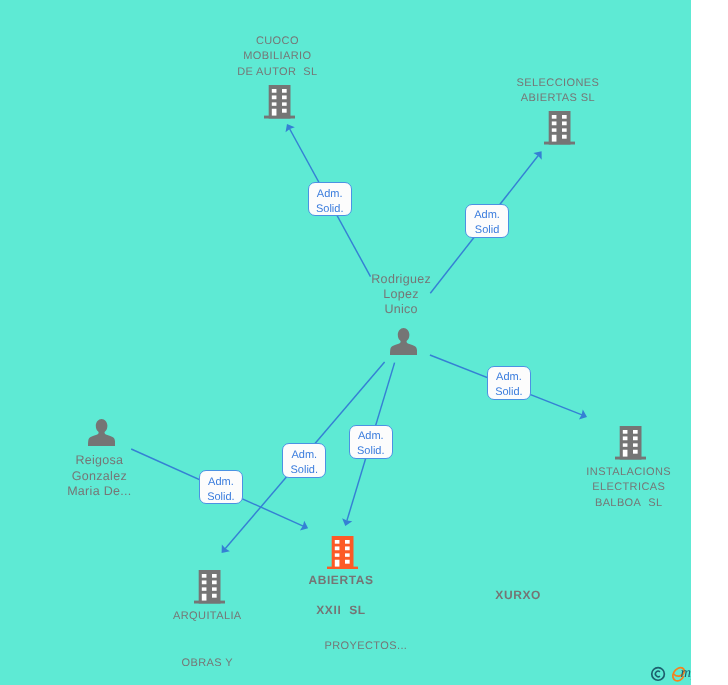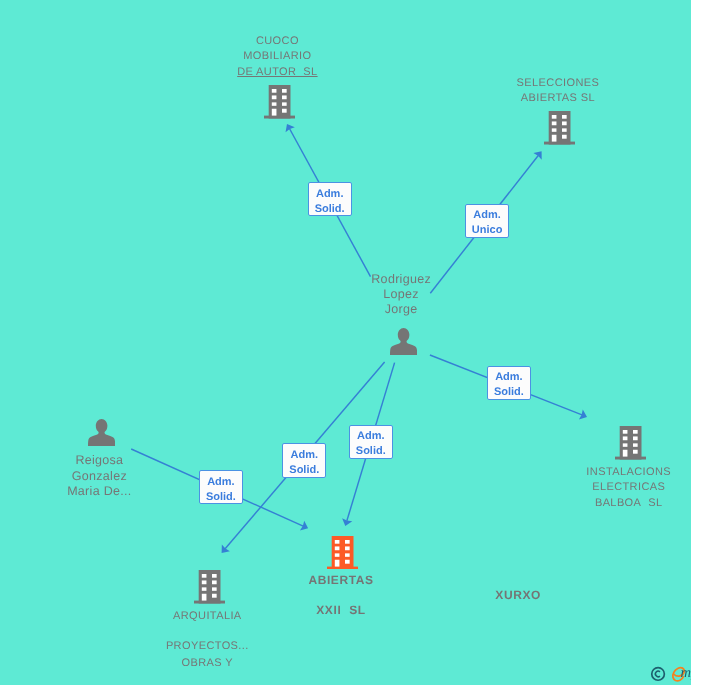--- a/index.html
+++ b/index.html
@@ -20,29 +20,28 @@
     white-space:nowrap;
     text-align:center;
     transform:translateZ(0);
   }
   .edge-label {
     position:absolute;
     transform:translateZ(0);
     box-sizing:border-box;
     width:44px; height:34.2px;
     border:1.4px solid #4d94e8;
-    border-radius:2px;
+    border-radius:7px;
     background:#fcfcfc;
     color:#3b7ddd;
     font-size:11px;
     line-height:15px;
     padding-top:3.5px;
     text-align:center;
     letter-spacing:0px;
-    font-weight:bold;
   }
   .edge-label span { display:block; }
   #watermark { position:absolute; left:647px; top:661px; }
   #watermark svg { position:absolute; top:0; transform:translateZ(0); }
 </style>
 </head>
 <body>
 
 <div id="stage">
   <svg class="layer" id="edge-layer" viewBox="0 0 728 685" xmlns="http://www.w3.org/2000/svg">
@@ -85,21 +84,21 @@
               <rect x="18" y="4" width="4.65" height="3.7"></rect>
               <rect x="18" y="10.45" width="4.65" height="3.8"></rect>
               <rect x="18" y="17.37" width="4.65" height="3.45"></rect>
               <rect x="7.8" y="23.75" width="4.65" height="6.85"></rect>
               <rect x="18" y="23.75" width="4.65" height="3.95"></rect>
             </g>
           </svg></div>
       <div class="node-text" style="color: rgb(118, 118, 118); font-size: 11px; letter-spacing: 0.4px; font-weight: normal; line-height: 15.15px;">
         <div class="tline" style="left: 77.4px; top: 34.2px; width: 400px;">CUOCO</div>
         <div class="tline" style="left: 77.4px; top: 49.35px; width: 400px;">MOBILIARIO</div>
-        <div class="tline" style="left: 77.4px; top: 64.5px; width: 400px; text-decoration: underline;">DE AUTOR&nbsp;&nbsp;SL</div>
+        <div class="tline" style="left: 77.4px; top: 64.5px; width: 400px;">DE AUTOR&nbsp;&nbsp;SL</div>
       </div>
     </div>
     <div class="node">
       <div class="node-icon" style="left: 543.7px; top: 111px;"><svg width="31" height="33.5" viewBox="0 0 31.0 33.5">
             <g fill="#757575">
               <rect x="4.7" y="0" width="21.8" height="33.5"></rect>
               <rect x="0" y="30.6" width="31" height="2.9"></rect>
             </g>
             <g fill="#ffffff">
               <rect x="7.8" y="4" width="4.65" height="3.7"></rect>
@@ -117,21 +116,21 @@
         <div class="tline" style="left: 357.9px; top: 90.75px; width: 400px;">ABIERTAS SL</div>
       </div>
     </div>
     <div class="node">
       <div class="node-icon" style="left: 390px; top: 327.5px;"><svg width="27.2" height="27" viewBox="0 0 27.2 27">
             <path fill="#757575" d="M13.6 0 C10.4 0 7.8 3.0 7.8 6.8 C7.8 9.3 8.7 11.4 10.15 12.6 C10.5 12.9 10.65 13.2 10.65 13.75 C10.65 15.0 9.4 15.6 7.1 16.3 C3.95 17.25 1.85 18.05 0.95 19.55 C0.2 20.8 0 22.95 0 27.0 L27.2 27.0 C27.2 22.95 27.0 20.8 26.25 19.55 C25.35 18.05 23.25 17.25 20.1 16.3 C17.8 15.6 16.55 15.0 16.55 13.75 C16.55 13.2 16.7 12.9 17.05 12.6 C18.5 11.4 19.4 9.3 19.4 6.8 C19.4 3.0 16.8 0 13.6 0 Z"></path>
           </svg></div>
       <div class="node-text" style="color: rgb(118, 118, 118); font-size: 12.5px; letter-spacing: 0.3px; font-weight: normal; line-height: 15.15px;">
         <div class="tline" style="left: 201.15px; top: 271.8px; width: 400px;">Rodriguez</div>
         <div class="tline" style="left: 201.15px; top: 286.95px; width: 400px;">Lopez</div>
-        <div class="tline" style="left: 201.15px; top: 302.1px; width: 400px;">Jorge</div>
+        <div class="tline" style="left: 201.15px; top: 302.1px; width: 400px;">Unico</div>
       </div>
     </div>
     <div class="node">
       <div class="node-icon" style="left: 87.9px; top: 418.7px;"><svg width="27.2" height="27" viewBox="0 0 27.2 27">
             <path fill="#757575" d="M13.6 0 C10.4 0 7.8 3.0 7.8 6.8 C7.8 9.3 8.7 11.4 10.15 12.6 C10.5 12.9 10.65 13.2 10.65 13.75 C10.65 15.0 9.4 15.6 7.1 16.3 C3.95 17.25 1.85 18.05 0.95 19.55 C0.2 20.8 0 22.95 0 27.0 L27.2 27.0 C27.2 22.95 27.0 20.8 26.25 19.55 C25.35 18.05 23.25 17.25 20.1 16.3 C17.8 15.6 16.55 15.0 16.55 13.75 C16.55 13.2 16.7 12.9 17.05 12.6 C18.5 11.4 19.4 9.3 19.4 6.8 C19.4 3.0 16.8 0 13.6 0 Z"></path>
           </svg></div>
       <div class="node-text" style="color: rgb(118, 118, 118); font-size: 12.5px; letter-spacing: 0.3px; font-weight: normal; line-height: 15.15px;">
         <div class="tline" style="left: -100.65px; top: 453.4px; width: 400px;">Reigosa</div>
         <div class="tline" style="left: -100.65px; top: 468.55px; width: 400px;">Gonzalez</div>
         <div class="tline" style="left: -100.65px; top: 483.7px; width: 400px;">Maria De...</div>
@@ -196,32 +195,32 @@
               <rect x="18" y="4" width="4.65" height="3.7"></rect>
               <rect x="18" y="10.45" width="4.65" height="3.8"></rect>
               <rect x="18" y="17.37" width="4.65" height="3.45"></rect>
               <rect x="7.8" y="23.75" width="4.65" height="6.85"></rect>
               <rect x="18" y="23.75" width="4.65" height="3.95"></rect>
             </g>
           </svg></div>
       <div class="node-text" style="color: rgb(118, 118, 118); font-size: 11px; letter-spacing: 0.4px; font-weight: normal; line-height: 15.15px;">
         <div class="tline" style="left: 7.3px; top: 608.5px; width: 400px;">ARQUITALIA</div>
         <div class="tline" style="left: 7.3px; top: 656px; width: 400px;">OBRAS Y</div>
-        <div class="tline" style="left: 7.3px; top: 638.8px; width: 400px;">PROYECTOS...</div>
+        <div class="tline" style="left: 7.3px; top: 638.8px; width: 400px; text-align: right;">PROYECTOS...</div>
       </div>
     </div>
   </div>
   <div id="labels">
     <div class="edge-label" style="left: 307.7px; top: 182.3px; border-color: rgb(75, 146, 227); background: rgb(252, 252, 252); color: rgb(59, 125, 221);">
       <span>Adm.</span>
       <span>Solid.</span>
     </div>
     <div class="edge-label" style="left: 465.1px; top: 203.9px; border-color: rgb(75, 146, 227); background: rgb(252, 252, 252); color: rgb(59, 125, 221);">
       <span>Adm.</span>
-      <span>Unico</span>
+      <span>Solid</span>
     </div>
     <div class="edge-label" style="left: 486.9px; top: 365.8px; border-color: rgb(75, 146, 227); background: rgb(252, 252, 252); color: rgb(59, 125, 221);">
       <span>Adm.</span>
       <span>Solid.</span>
     </div>
     <div class="edge-label" style="left: 282.3px; top: 443.4px; border-color: rgb(75, 146, 227); background: rgb(252, 252, 252); color: rgb(59, 125, 221);">
       <span>Adm.</span>
       <span>Solid.</span>
     </div>
     <div class="edge-label" style="left: 348.8px; top: 424.6px; border-color: rgb(75, 146, 227); background: rgb(252, 252, 252); color: rgb(59, 125, 221);">

